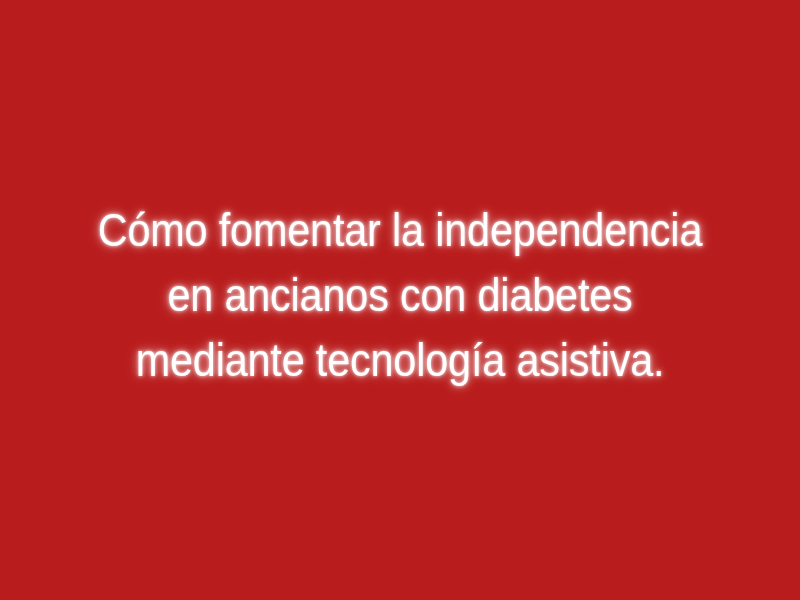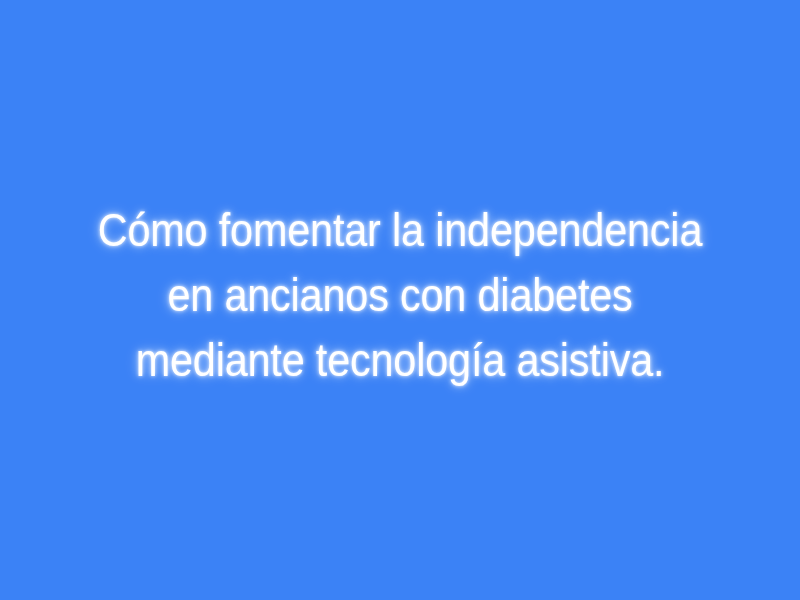--- a/index.html
+++ b/index.html
@@ -13,21 +13,21 @@
     height: 600px;
     overflow: hidden;
     font-family: "Liberation Sans", "DejaVu Sans", sans-serif;
   }
 
   #card {
     position: relative;
     box-sizing: border-box;
     width: 800px;
     height: 600px;
-    background: #3b82f6;
+    background: #b91c1c;
     display: flex;
     align-items: center;
     justify-content: center;
     overflow: hidden;
   }
 
   #headline-block {
     width: 720px;
     margin-top: -10px;          
     text-align: center;

